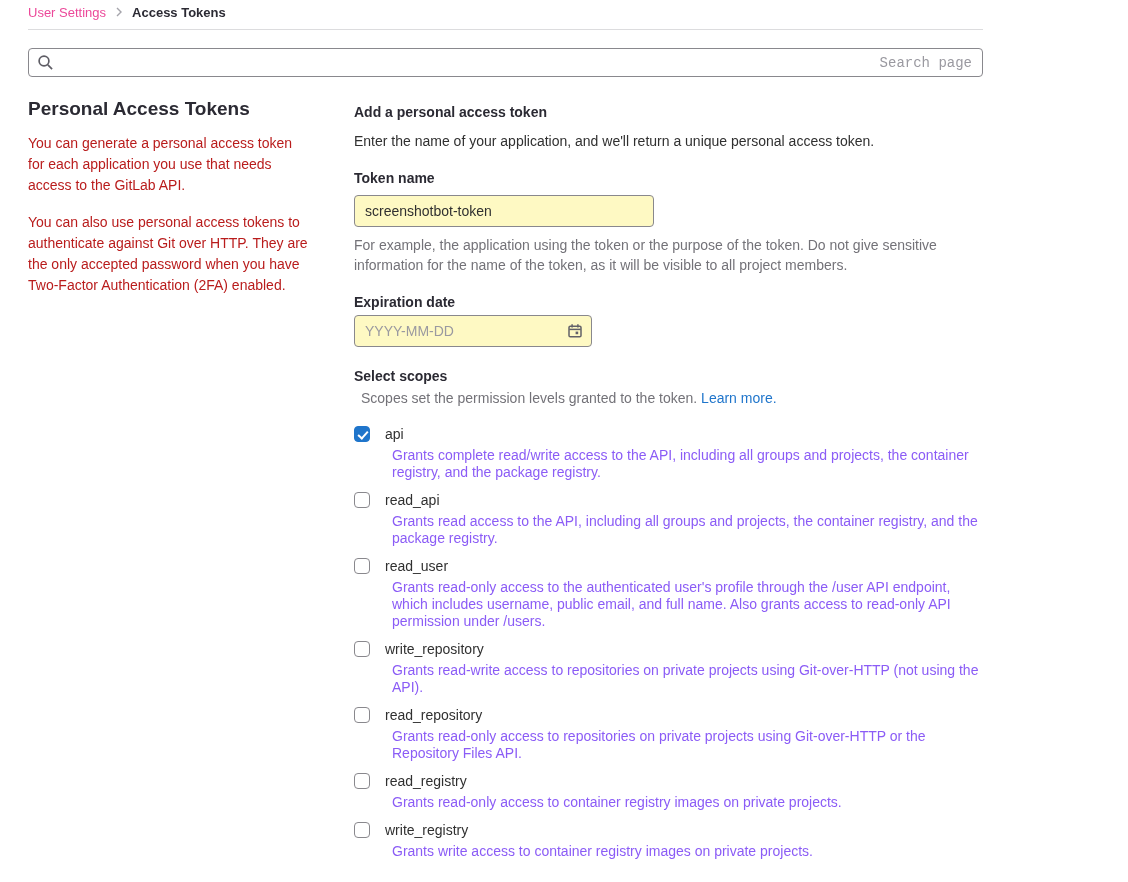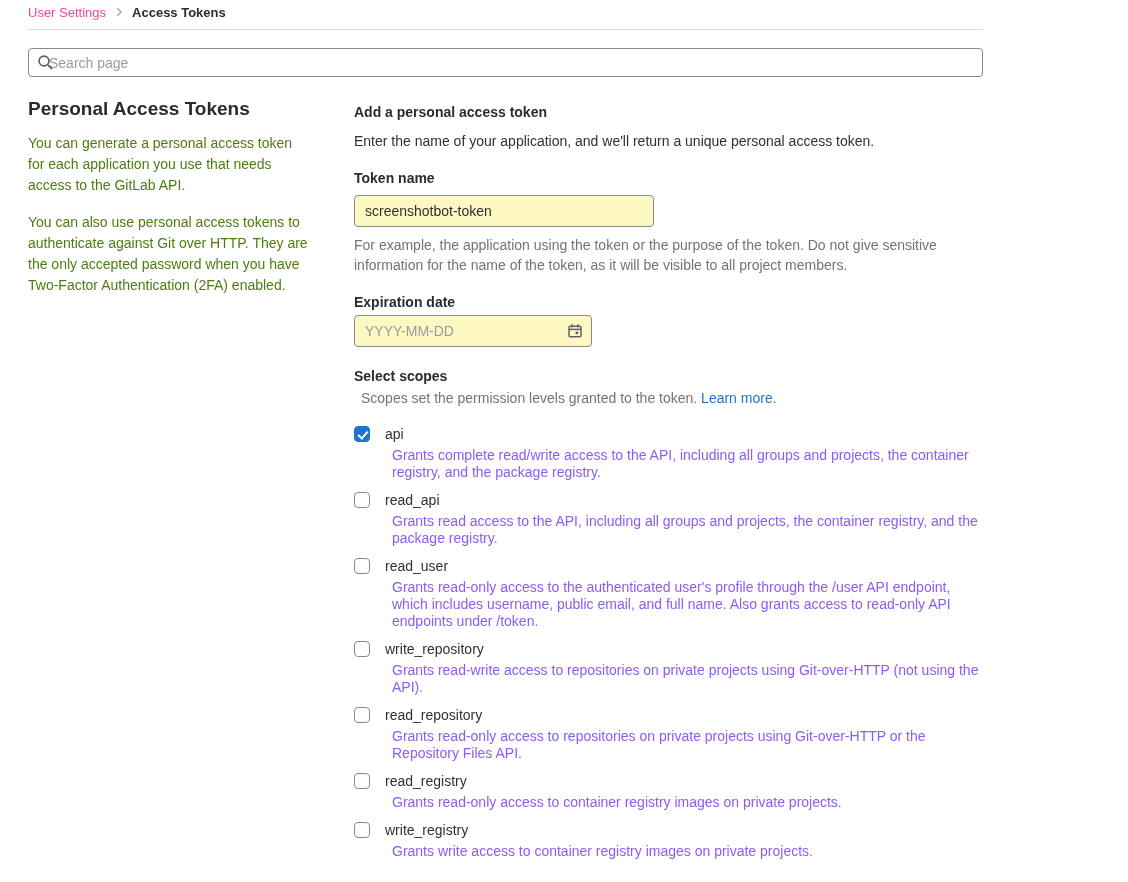--- a/index.html
+++ b/index.html
@@ -17,32 +17,32 @@
   .crumb-link { color: #ec4899; text-decoration: none; cursor: pointer; }
   .crumb-current { color: #2b2a33; font-weight: bold; }
   .crumb-sep { display: inline-flex; color: #a5a4ab; }
   .divider { border-bottom: 1px solid #dcdcde; margin-top: 9px; }
 
   
   .search-wrap { position: relative; margin-top: 18px; }
   .search-input {
     width: 100%; height: 29px; border: 1px solid #89888d; border-radius: 4px;
     padding: 0 10px 0 20px; font-size: 14px; color: #303030;
-    font-family: Liberation Sans, sans-serif; outline: none; background: #fff;
+    font-family: Liberation Mono, monospace; outline: none; background: #fff; text-align: right;
   }
   .search-input::placeholder { color: #9a99a0; }
   .search-icon { position: absolute; left: 9px; top: 6px; pointer-events: none; }
 
   
   .content { display: flex; margin-top: 20px; align-items: flex-start; }
   .left-col { width: 282px; margin-right: 44px; flex: none; }
   .right-col { flex: 1; min-width: 0; }
 
   .left-col h2 { font-size: 19px; font-weight: bold; color: #2b2a33; line-height: 24px; margin-bottom: 12px; letter-spacing: 0; }
-  .left-col p { font-size: 14px; line-height: 21px; color: #4d7c0f; margin-bottom: 16px; }
+  .left-col p { font-size: 14px; line-height: 21px; color: #b91c1c; margin-bottom: 16px; }
 
   .right-col h3 { font-size: 14px; font-weight: bold; color: #2b2a33; line-height: 18px; margin-top: 6px; }
   .form-desc { font-size: 14px; line-height: 20px; margin-top: 10px; color: #303030; }
 
   .field-label { display: block; font-size: 14px; font-weight: bold; color: #2b2a33; line-height: 18px; }
   .lbl-token { margin-top: 18px; }
   .lbl-exp   { margin-top: 18px; }
   .lbl-scopes{ margin-top: 20px; }
 
   .text-input {
@@ -154,21 +154,21 @@
       <span class="scope-name">read_api</span>
     </div>
     <div class="scope-desc">Grants read access to the API, including all groups and projects, the container registry, and the package registry.</div>
   </div>
 
   <div class="scope-item">
     <div class="scope-head">
       <span class="cb"></span>
       <span class="scope-name">read_user</span>
     </div>
-    <div class="scope-desc">Grants read-only access to the authenticated user's profile through the /user API endpoint, which includes username, public email, and full name. Also grants access to read-only API endpoints under /token.</div>
+    <div class="scope-desc">Grants read-only access to the authenticated user's profile through the /user API endpoint, which includes username, public email, and full name. Also grants access to read-only API permission under /users.</div>
   </div>
 
   <div class="scope-item">
     <div class="scope-head">
       <span class="cb"></span>
       <span class="scope-name">write_repository</span>
     </div>
     <div class="scope-desc">Grants read-write access to repositories on private projects using Git-over-HTTP (not using the API).</div>
   </div>
 

